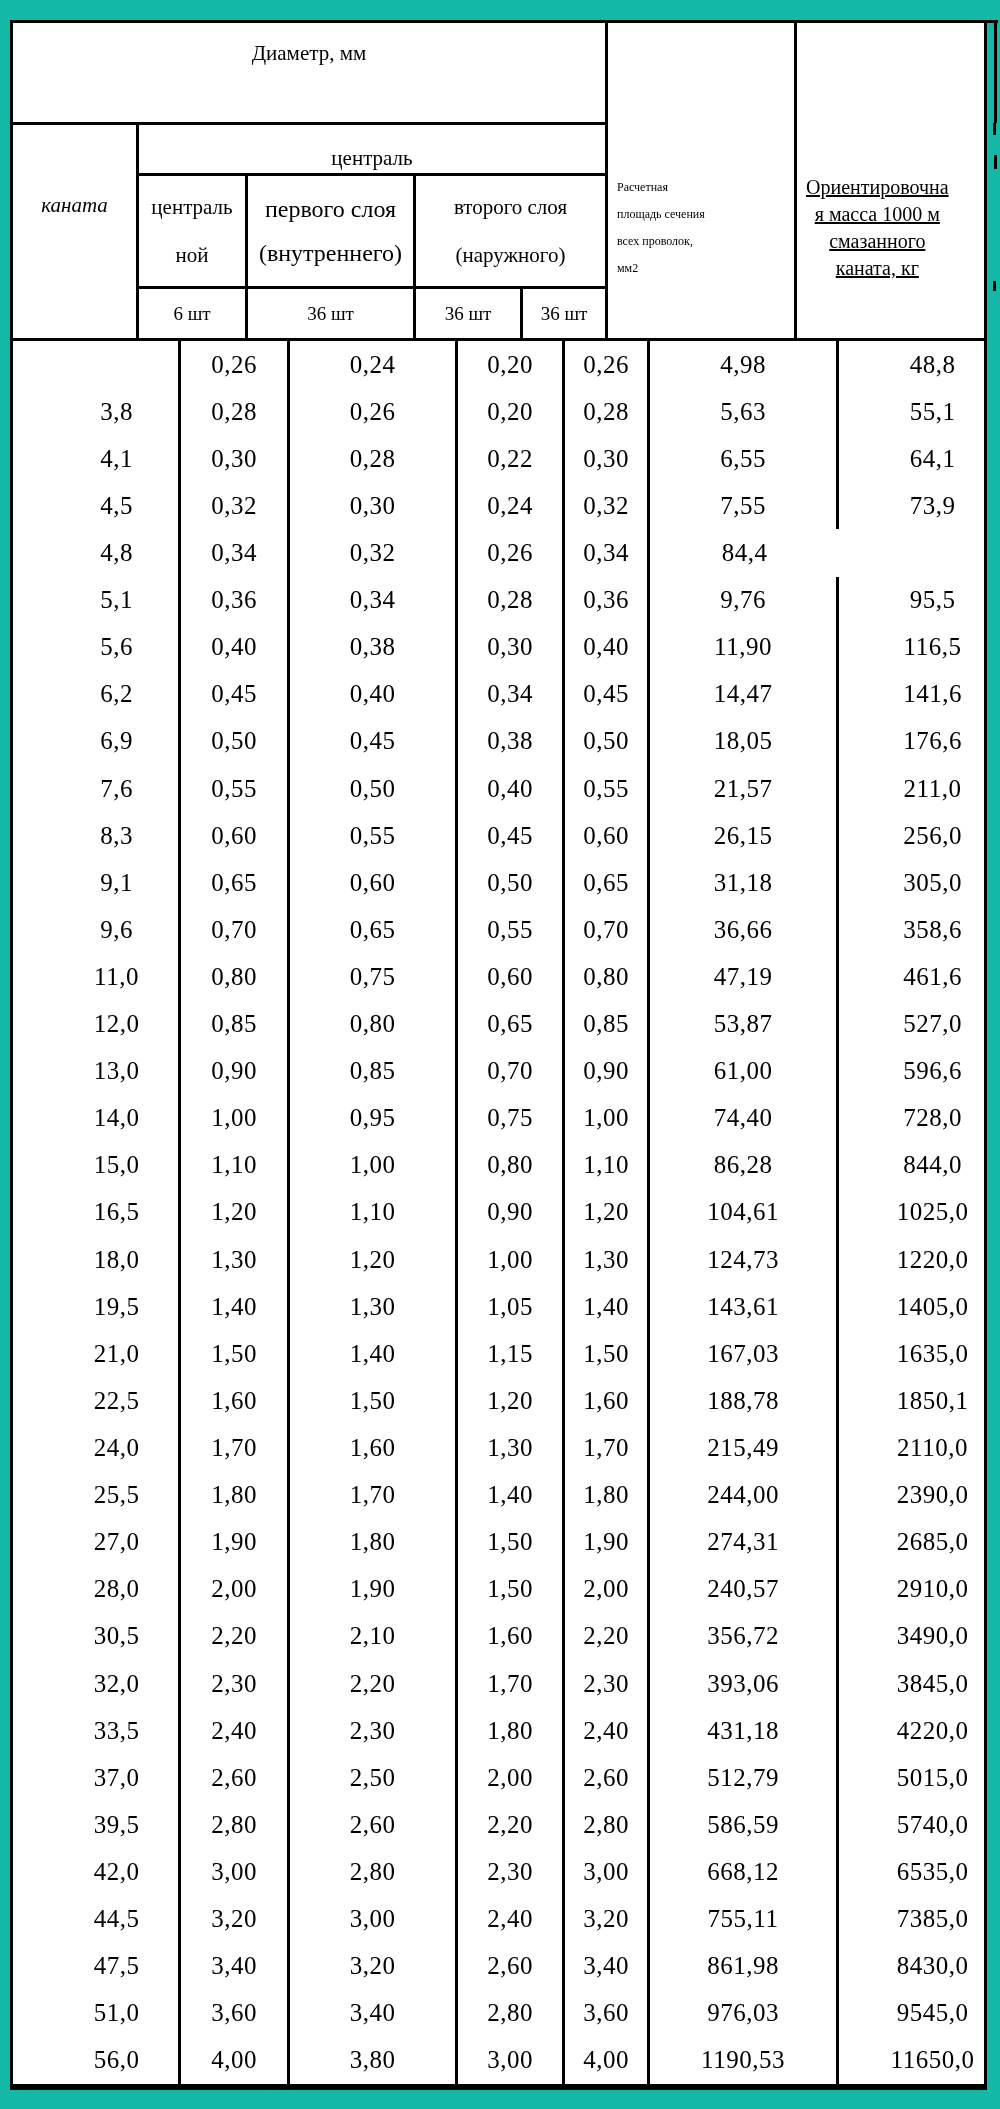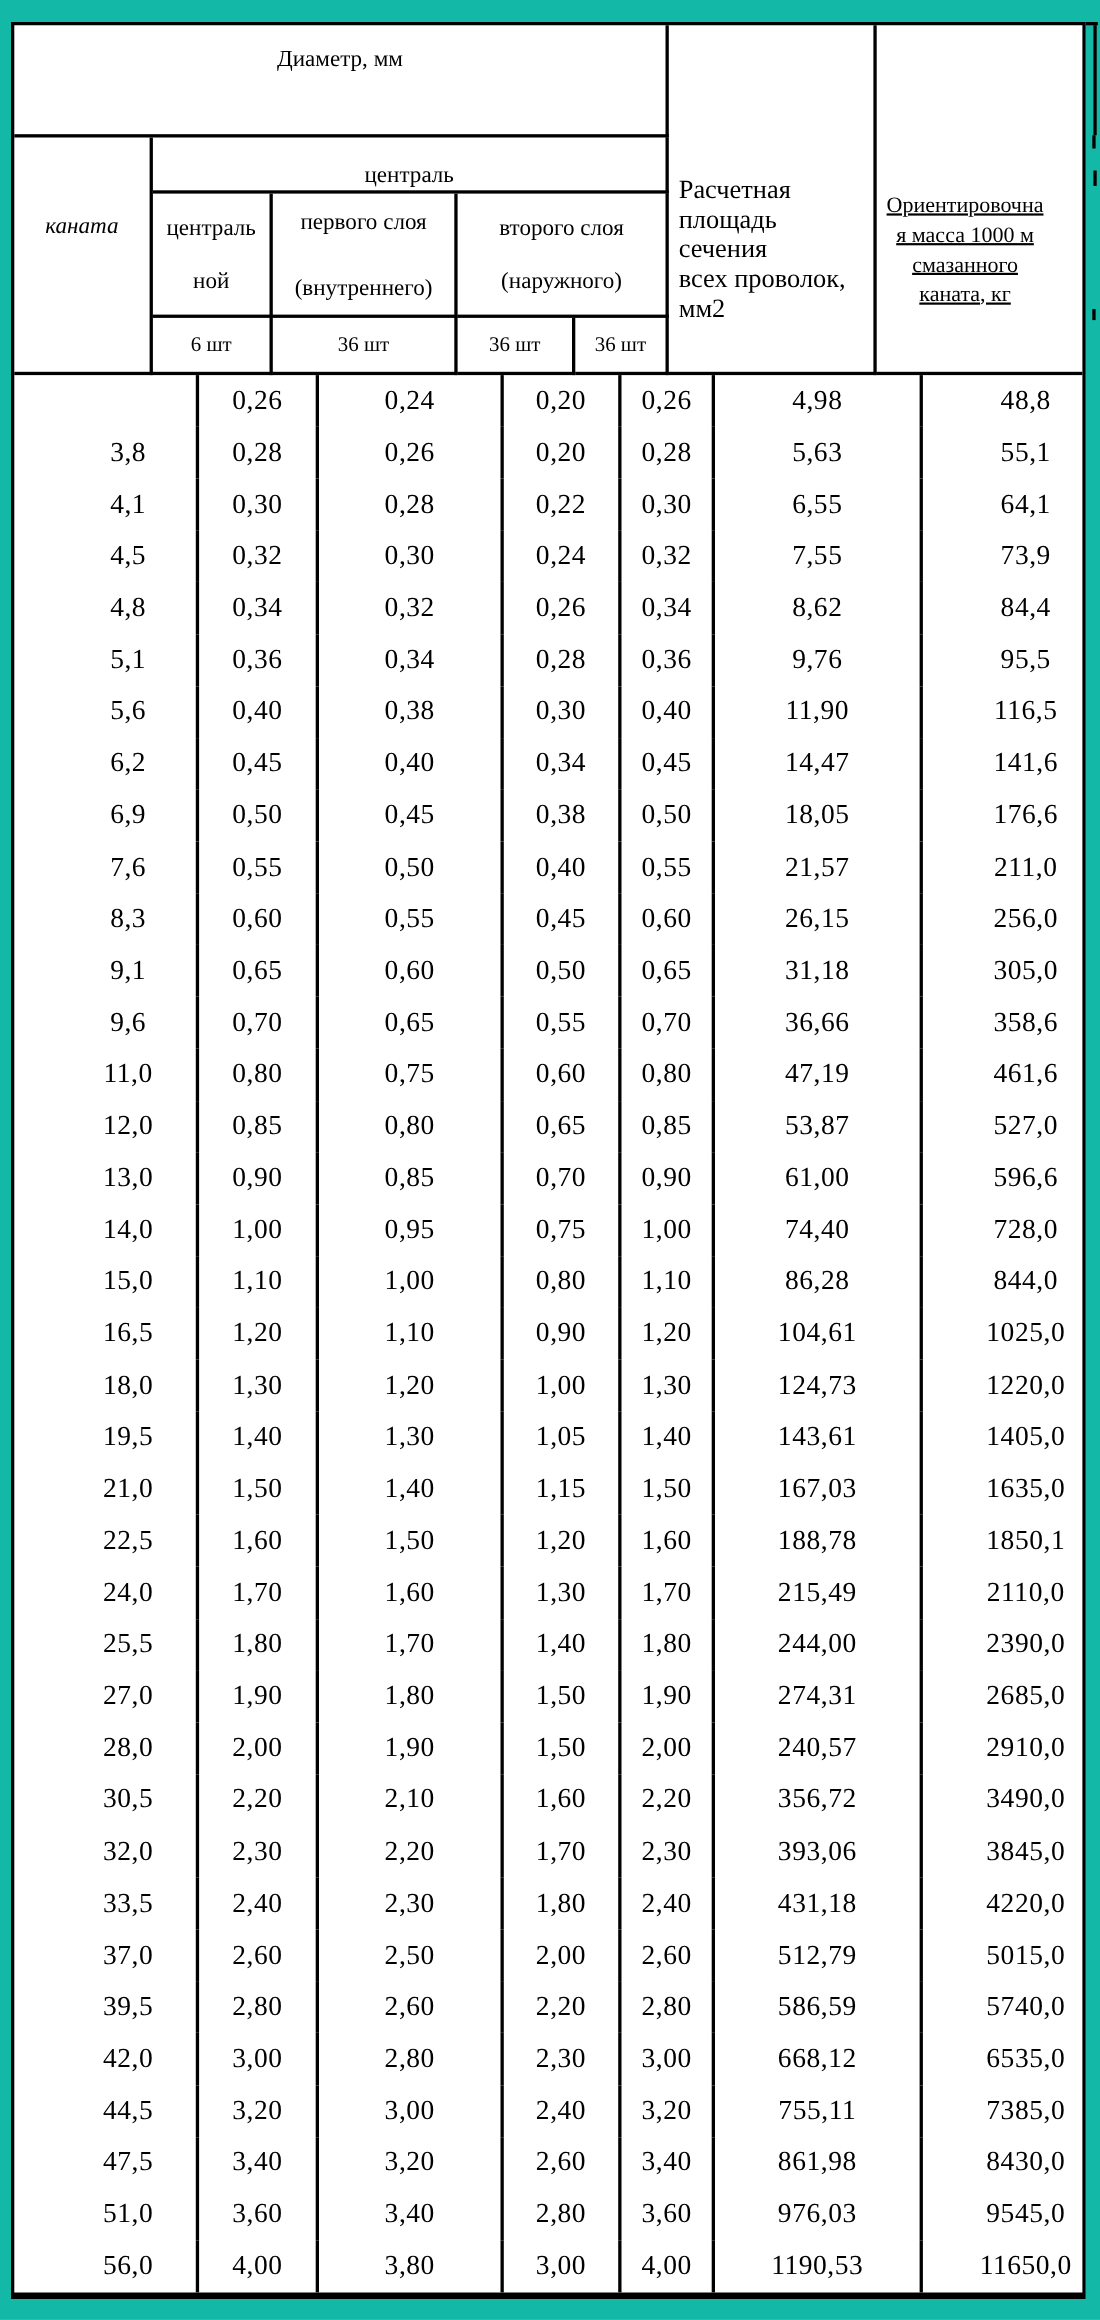--- a/index.html
+++ b/index.html
@@ -8,28 +8,28 @@
   .tbl{position:absolute;left:10px;top:20px;width:977px;height:2070px;
        border:3px solid #000;border-bottom-width:6px;box-sizing:border-box;background:#fff;}
   .hgrid{display:grid;width:100%;height:318px;
          grid-template-columns:126px 109px 168px 107px 85px 189px 1fr;
          grid-template-rows:102px 51px 113px 52px;}
   .cell{box-sizing:border-box;display:flex;align-items:center;justify-content:center;
         text-align:center;white-space:pre-line;line-height:1.25;}
   .br{border-right:3px solid #000;}
   .bb{border-bottom:3px solid #000;}
   .h-diam{grid-column:1/6;grid-row:1;font-size:21px;padding-bottom:38px;}
-  .h-area{grid-column:6;grid-row:1/5;font-size:24px;line-height:27px;
+  .h-area{grid-column:6;grid-row:1/5;font-size:12px;line-height:27px;
           justify-content:flex-start;text-align:left;padding:94px 20px 0 9px;}
   .h-mass{grid-column:7;grid-row:1/5;font-size:20px;line-height:27px;
           justify-content:flex-start;text-align:center;padding:94px 4px 0 9px;text-decoration:underline;}
   .h-kanata{grid-column:1;grid-row:2/5;font-size:21px;padding-bottom:52px;font-style:italic;}
   .h-wires{grid-column:2/6;grid-row:2;font-size:21px;padding-top:19px;}
   .h-central{grid-column:2;grid-row:3;font-size:21px;line-height:48px;}
-  .h-first{grid-column:3;grid-row:3;font-size:21px;line-height:60px;}
+  .h-first{grid-column:3;grid-row:3;font-size:24px;line-height:44px;}
   .h-second{grid-column:4/6;grid-row:3;font-size:21px;line-height:48px;}
   .h-sht{font-size:19px;grid-row:4;}
   .s0{grid-column:2;} .s1{grid-column:3;} .s2{grid-column:4;} .s3{grid-column:5;}
   .tbody{display:grid;grid-template-rows:repeat(37,1fr);height:1743px;width:100%;padding-left:42px;}
   .trow{display:grid;grid-template-columns:126px 109px 168px 107px 85px 189px 1fr;}
   .td{box-sizing:border-box;display:flex;align-items:center;justify-content:center;
       font-size:25px;letter-spacing:0.5px;}
   .td.br{border-right:3px solid #000;}
   .art{position:absolute;background:#000;}
 </style>
@@ -99,21 +99,20 @@
           <div class="td br">0,32</div>
           <div class="td br">7,55</div>
           <div class="td">73,9</div>
         </div>
         <div class="trow">
           <div class="td br">4,8</div>
           <div class="td br">0,34</div>
           <div class="td br">0,32</div>
           <div class="td br">0,26</div>
           <div class="td br">0,34</div>
-          <div class="td br">8,62</div>
           <div class="td">84,4</div>
         </div>
         <div class="trow">
           <div class="td br">5,1</div>
           <div class="td br">0,36</div>
           <div class="td br">0,34</div>
           <div class="td br">0,28</div>
           <div class="td br">0,36</div>
           <div class="td br">9,76</div>
           <div class="td">95,5</div>

